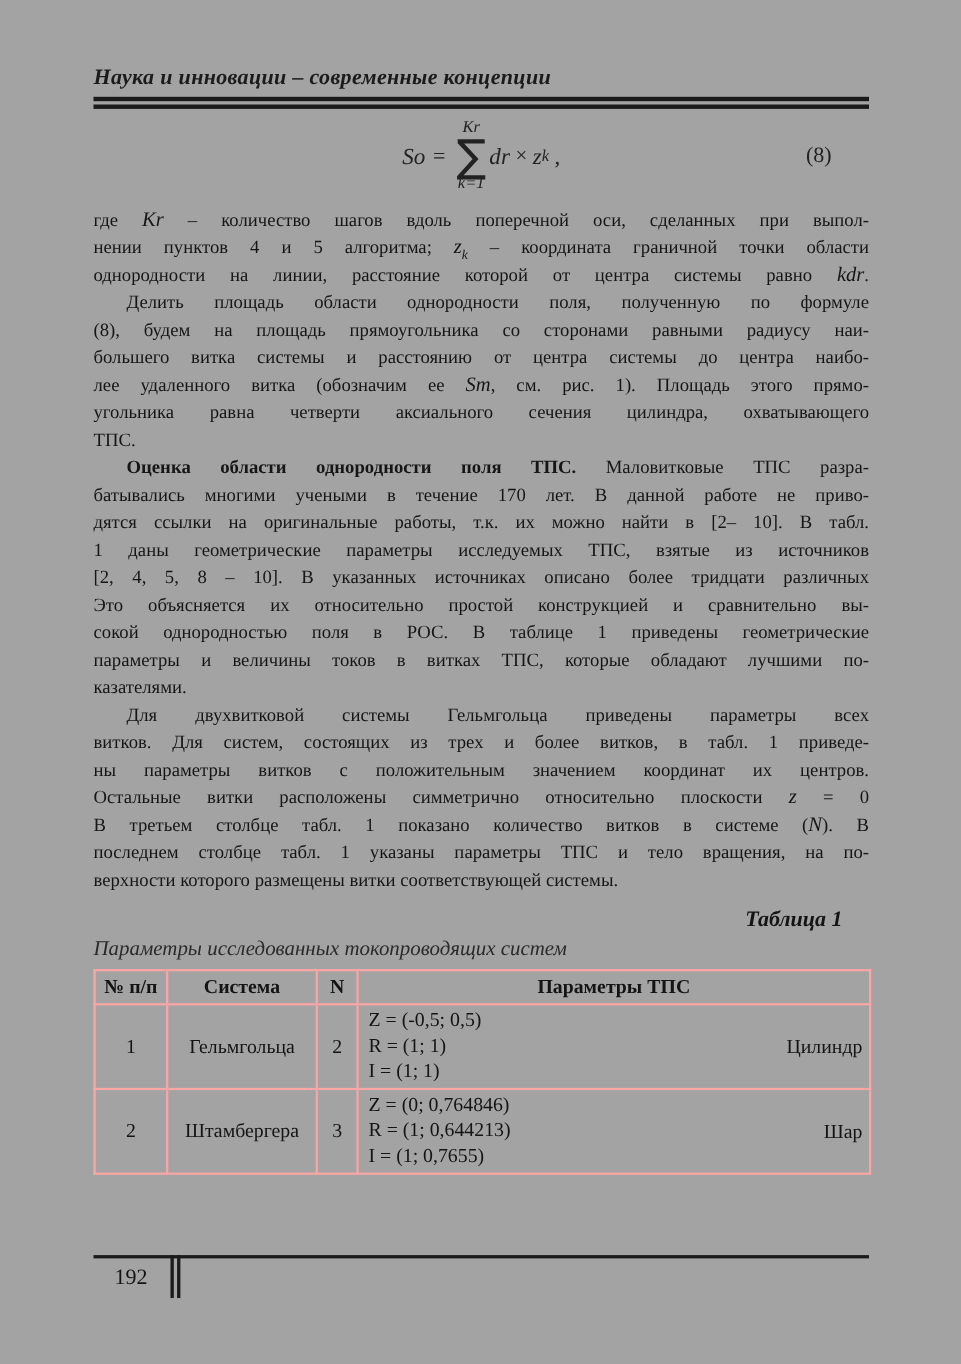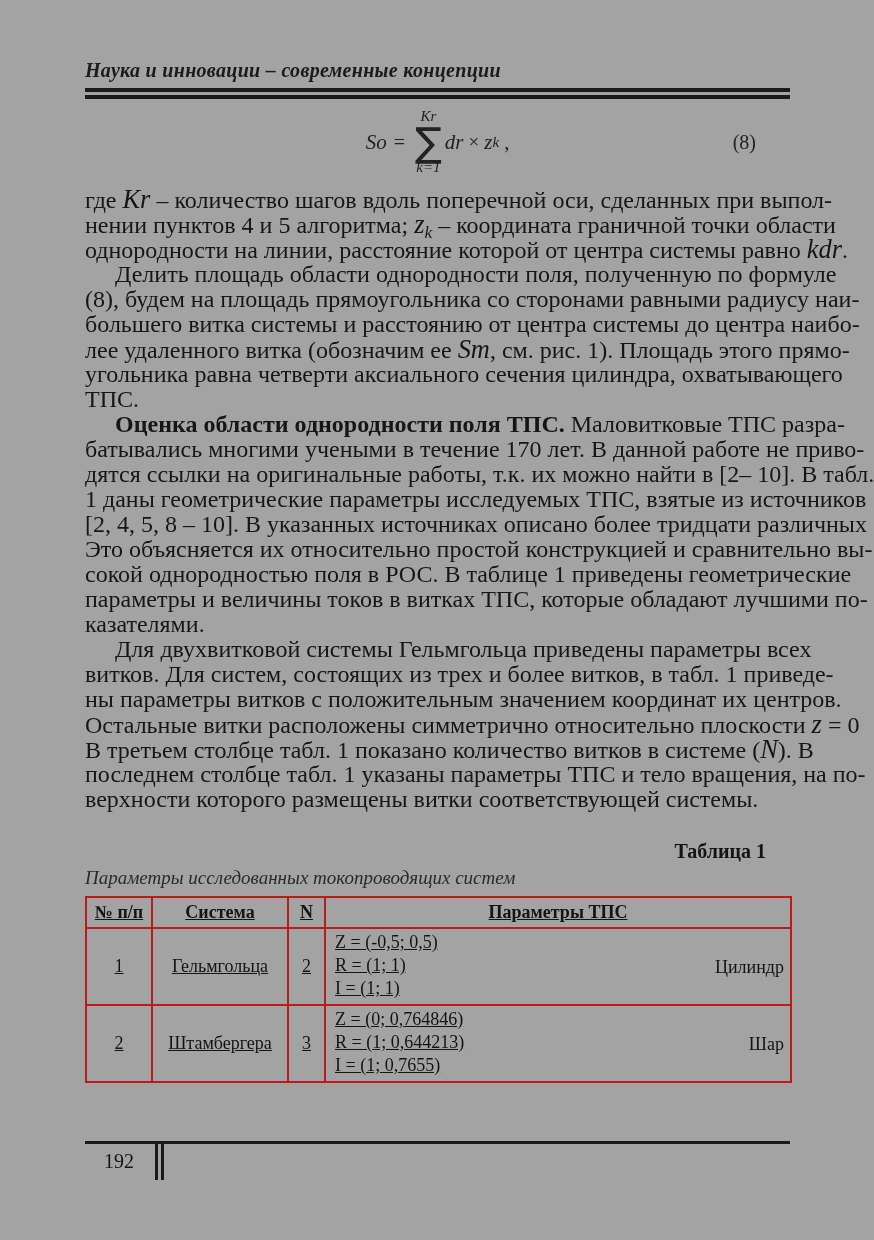--- a/index.html
+++ b/index.html
@@ -31,36 +31,36 @@
   .sum { display:inline-flex; flex-direction:column; align-items:center; margin:0 3px; }
   .sum .s-top { font-size:15px; font-style:italic; line-height:15px; }
   .sum .s-sig { font-size:40px; line-height:36px; font-family:"DejaVu Sans", sans-serif; font-weight:400; }
   .sum .s-bot { font-size:15px; font-style:italic; line-height:15px; }
   .f-times { margin:0 5px; font-size:19px; }
   .f-sub { font-size:15px; font-style:italic; vertical-align:-5px; }
   .f-comma { margin-left:5px; }
   .eq-number { position:absolute; right:34px; top:50%; transform:translateY(-50%); font-size:20px; color:#222; }
 
   
-  .body-text { margin-top:7px; font-size:24px; color:#161616; }
+  .body-text { margin-top:7px; font-size:17px; color:#161616; }
   .para { }
   .line { line-height:25px; height:25px; text-align:justify; text-align-last:justify; white-space:nowrap; }
   .line.noj { text-align-last:left; }
   .line.ind { text-indent:30px; }
   .m { font-style:italic; font-size:1.1em; }
   .bld { font-weight:bold; }
   .subs { font-size:0.72em; vertical-align:-5px; }
 
   
-  .tbl-title { margin-top:28px; text-align:right; padding-right:24px;
-    font-weight:bold; font-size:20px; line-height:22px; }
+  .tbl-title { margin-top:13px; text-align:right; padding-right:24px;
+    font-weight:bold; font-style:italic; font-size:20px; line-height:22px; }
   .tbl-caption { margin-top:4px; padding-right:28px;
     font-style:italic; font-size:19px; line-height:24px; color:#2a2a2a; }
   table.params { width:705px; border-collapse:collapse; margin-top:6px; table-layout:fixed; }
-  table.params th, table.params td { border:2px solid #b91c1c;text-decoration:underline; }
+  table.params th, table.params td { border:2px solid #fca5a5; }
   table.params th { font-size:18px; font-weight:bold; text-align:center; padding:4px 1px; }
   td.cc { text-align:center; vertical-align:middle; font-size:18px; }
   td.pcell { position:relative; vertical-align:top; padding:2px 6px 4px 9px;
     font-size:18px; line-height:23px; height:67px; }
   .shape { position:absolute; right:6px; top:50%; transform:translateY(-50%); font-size:18px; }
 
   
   .footer { position:absolute; left:85px; top:1141px; width:705px; }
   .footer-rule { height:3px; background:#1b1b1b; }
   .page-num { margin:4px 0 0 19px; font-size:20px; line-height:26px; }

